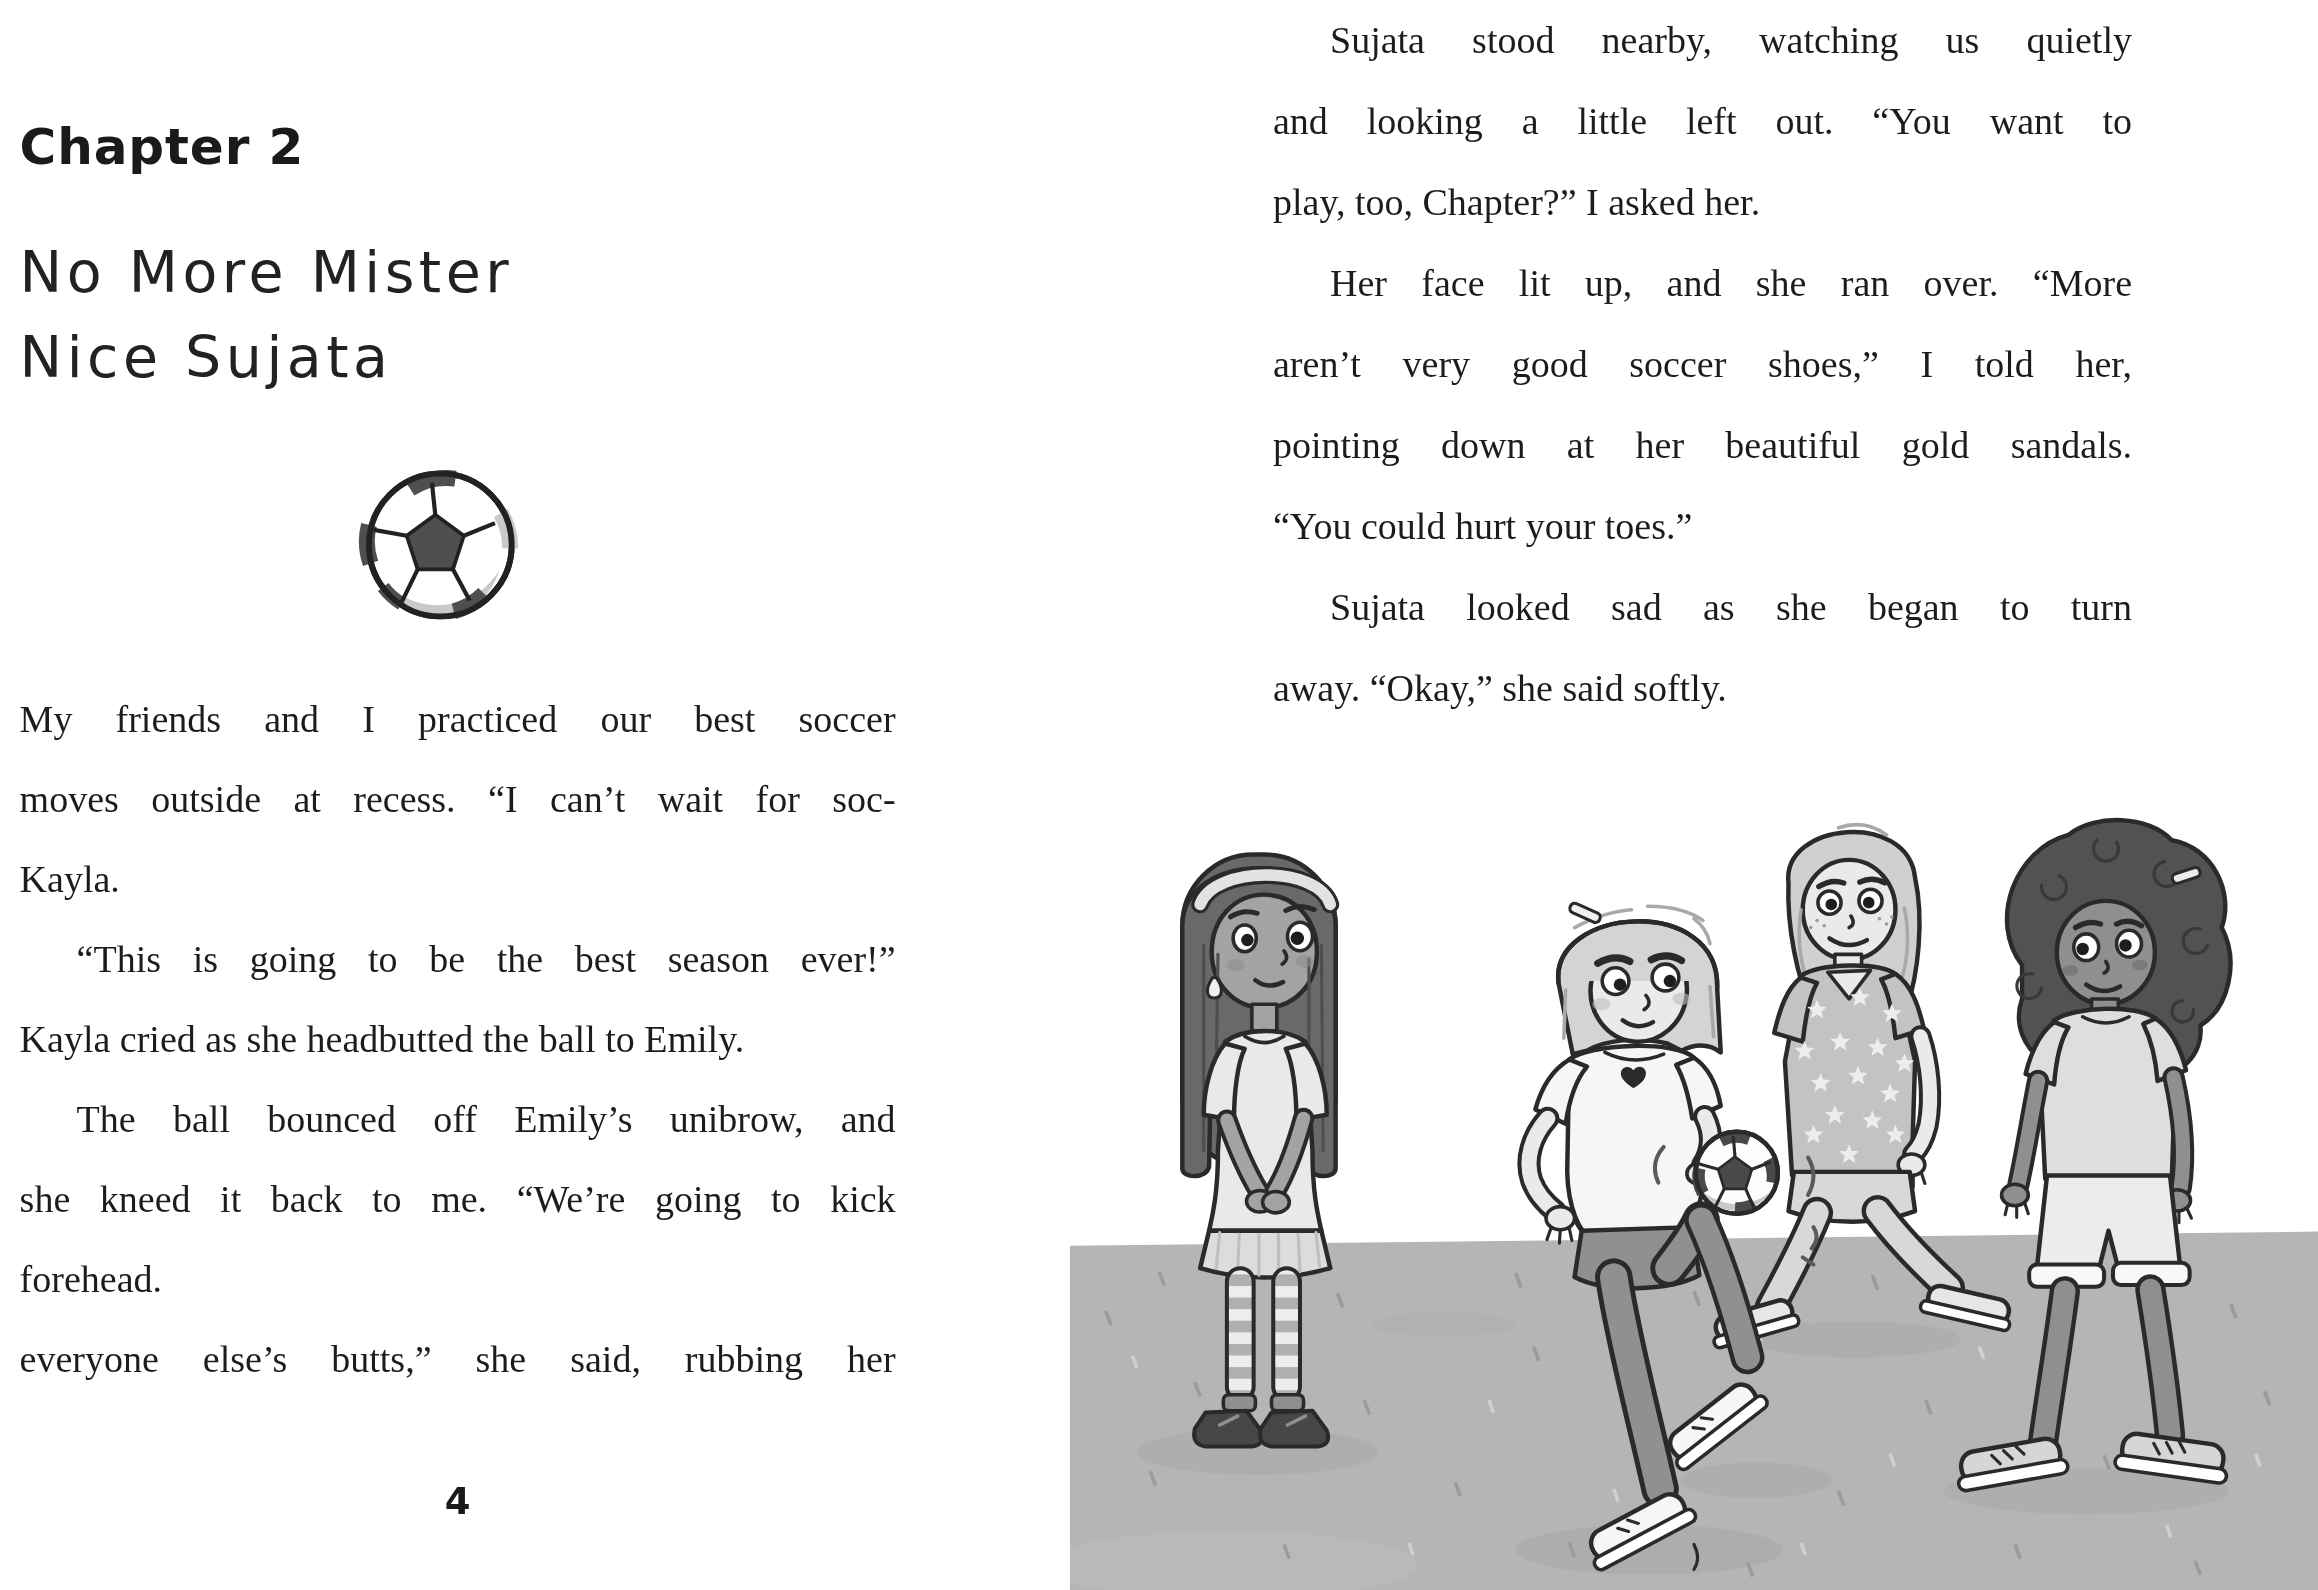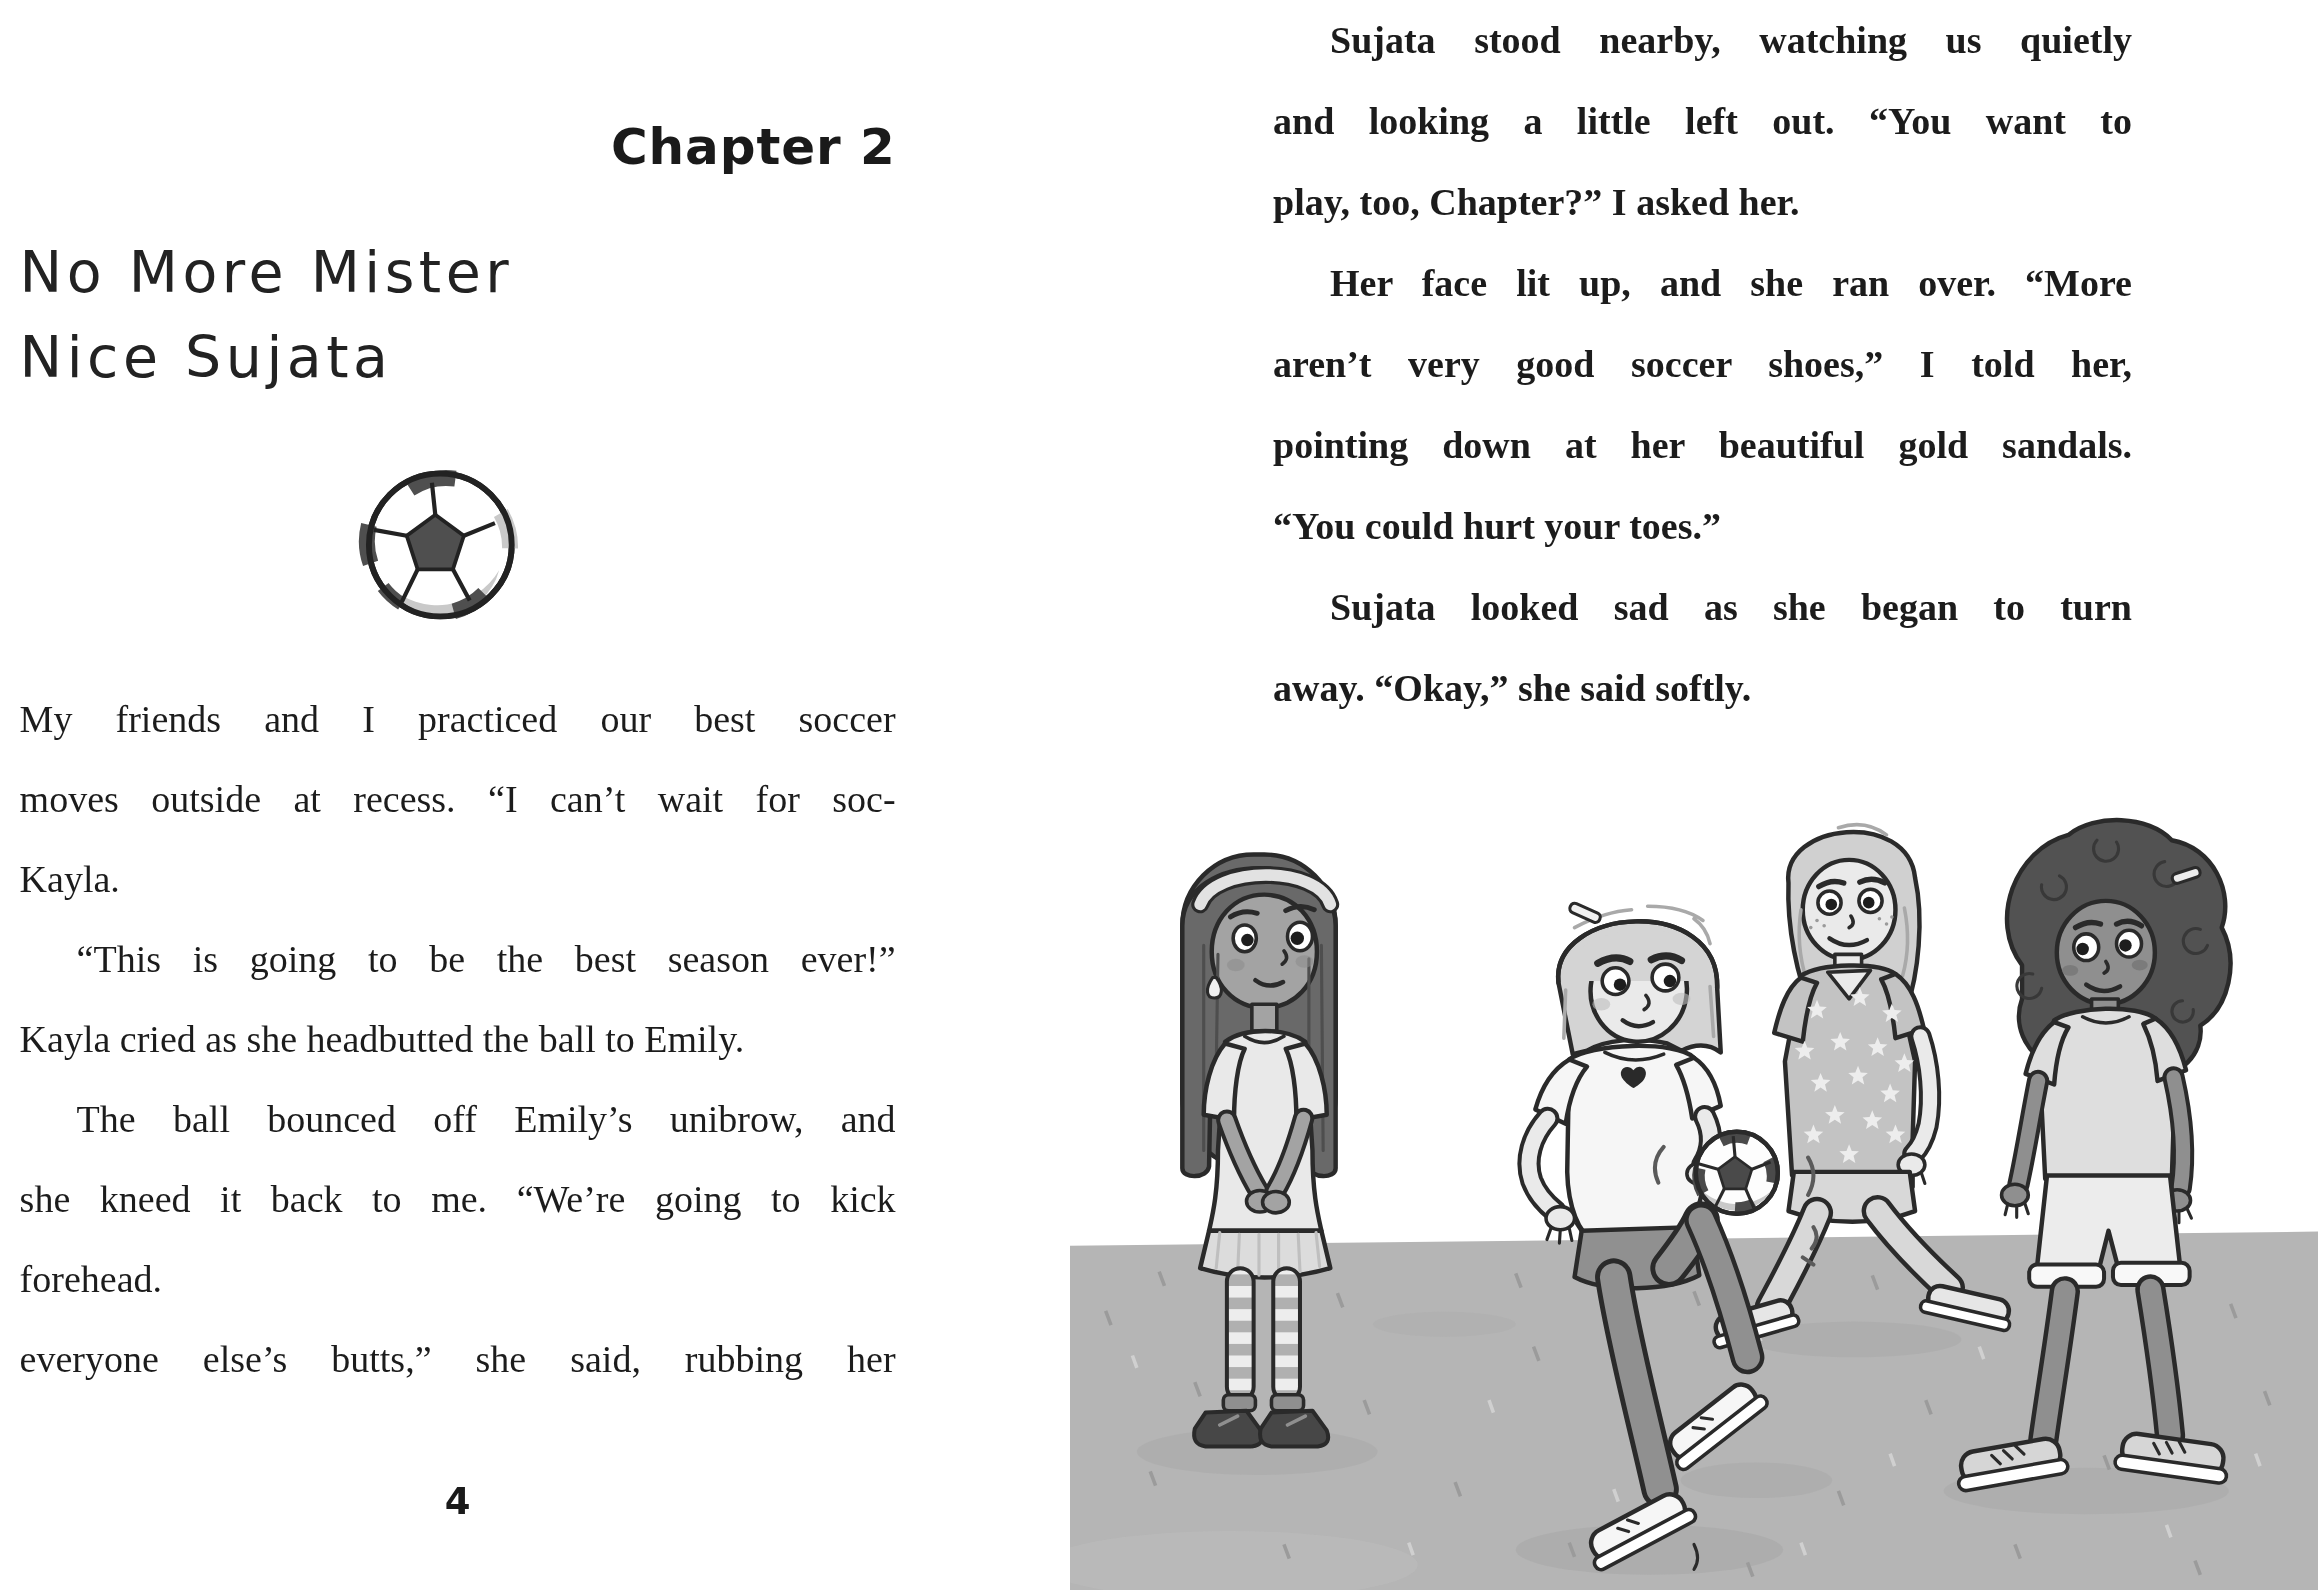--- a/index.html
+++ b/index.html
@@ -3,28 +3,28 @@
 <meta charset="utf-8">
 <style>
   html,body{margin:0;padding:0;background:#ffffff;}
   .spread{
     position:relative;width:2319px;height:1590px;background:#ffffff;overflow:hidden;
     color:#1f1f1f;
   }
   
   .bodytext{position:absolute;font-family:"Liberation Serif",serif;font-size:38px;color:#1c1c1c;}
   .bodytext .ln{text-align:justify;text-align-last:justify;line-height:80px;height:80px;white-space:normal;}
-  .bodytext.rp .ln{line-height:81px;height:81px;font-weight:bold;}
+  .bodytext.rp .ln{line-height:81px;height:81px;}
   .bodytext .ln.last{text-align-last:left;}
   .bodytext .ln.ind{text-indent:57px;}
   .left-body{left:19.6px;top:679px;width:876px;}
   .right-body{left:1273px;top:0px;width:859px;}
   
   .chapter-label{
-    position:absolute;left:19.6px;top:118px;width:876px;text-align:right;
+    position:absolute;left:19.6px;top:118px;width:876px;text-align:left;
     font-family:"DejaVu Sans",sans-serif;font-weight:800;font-size:50px;letter-spacing:0.9px;color:#1a1a1a;
   }
   .chapter-title{
     position:absolute;left:19.6px;top:230px;width:876px;text-align:left;
     font-family:"DejaVu Sans",sans-serif;font-weight:400;font-size:57px;line-height:85px;
     letter-spacing:4.5px;color:#222;
   }
   .ball-icon{position:absolute;left:358px;top:461px;width:168px;height:168px;}
   .page-number{
     position:absolute;left:19.6px;top:1480px;width:876px;text-align:center;

